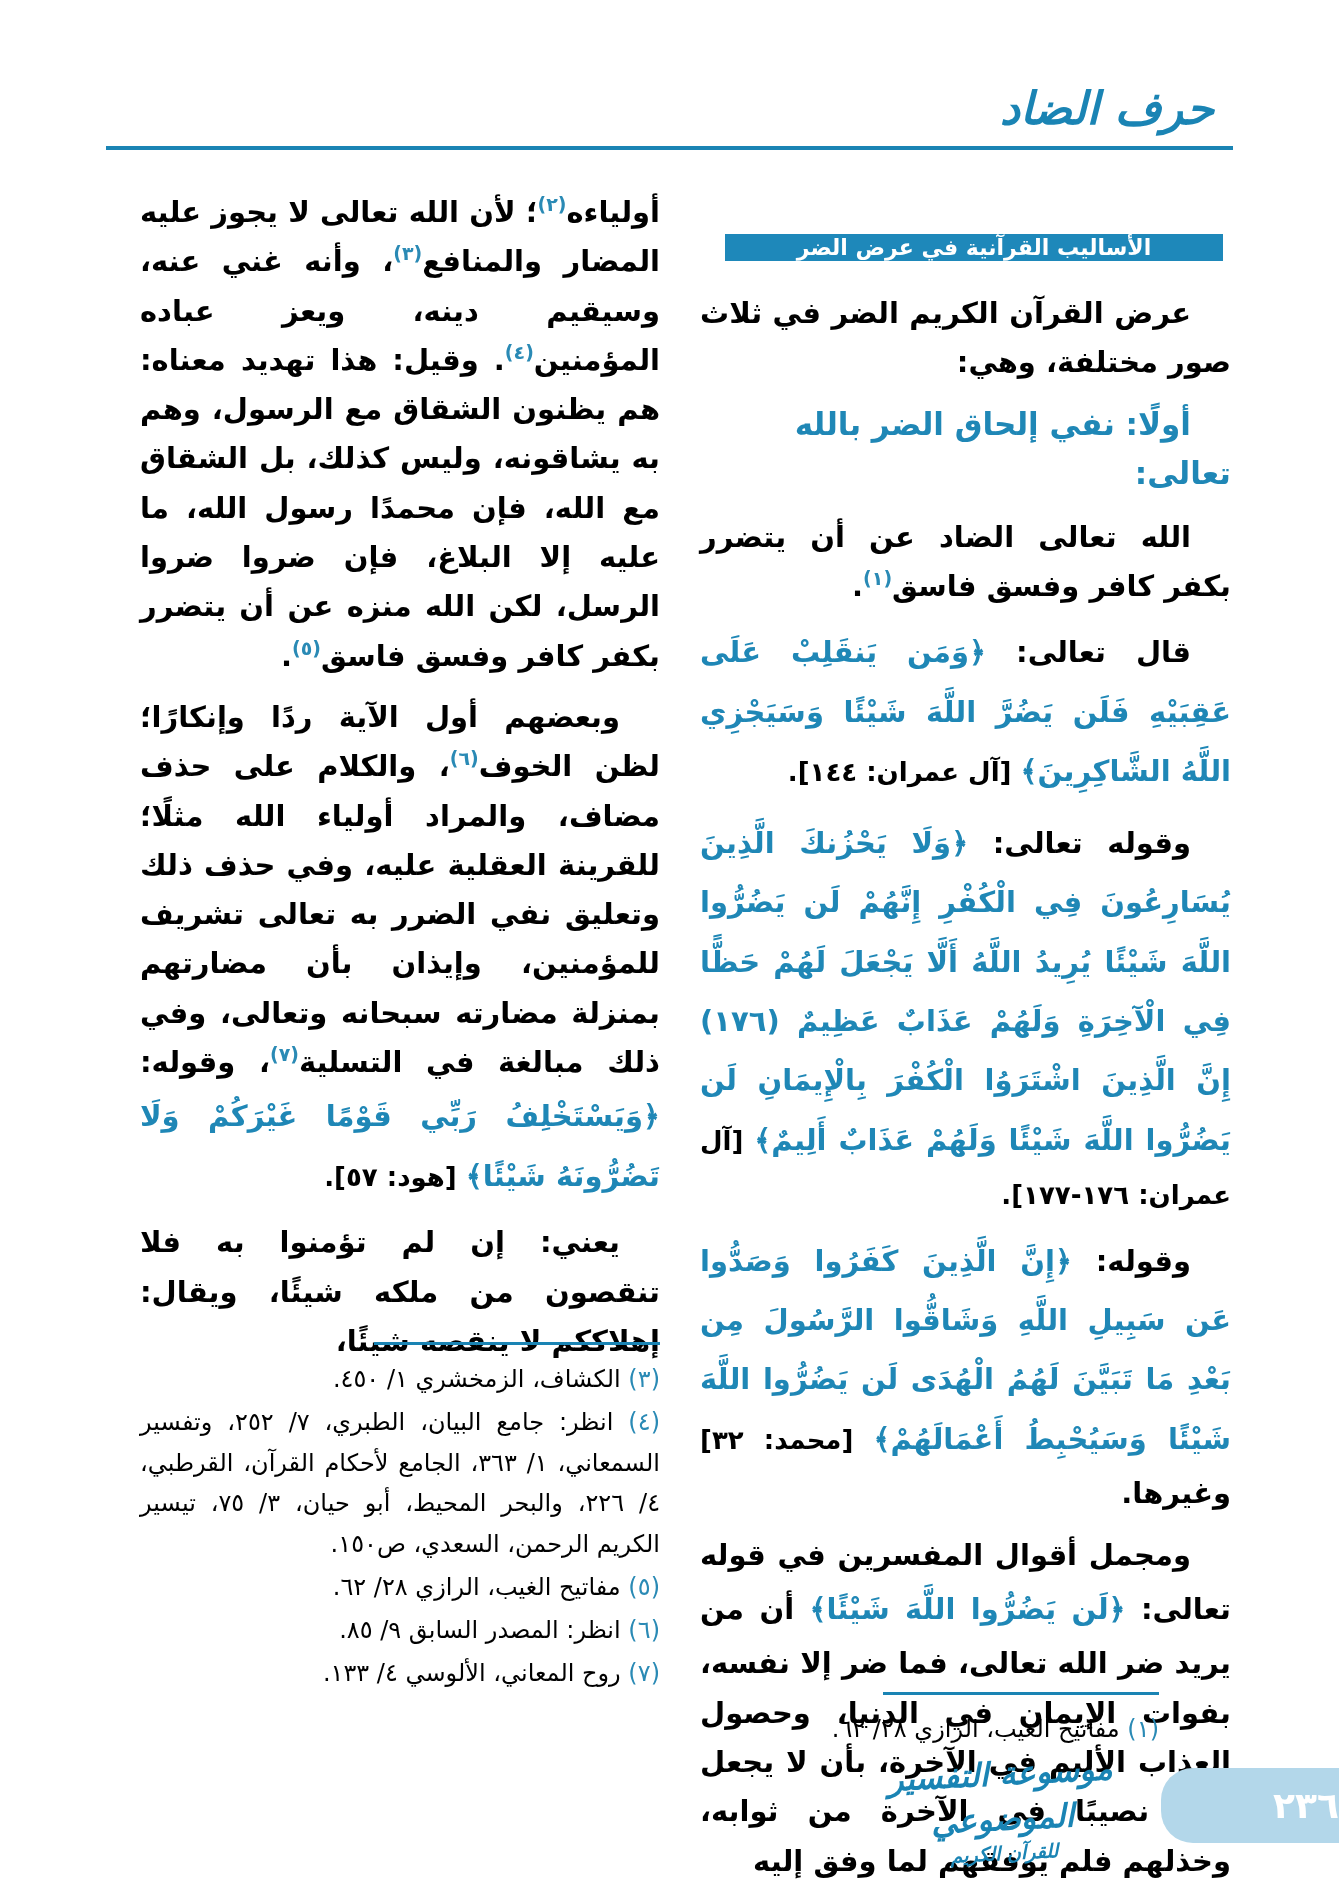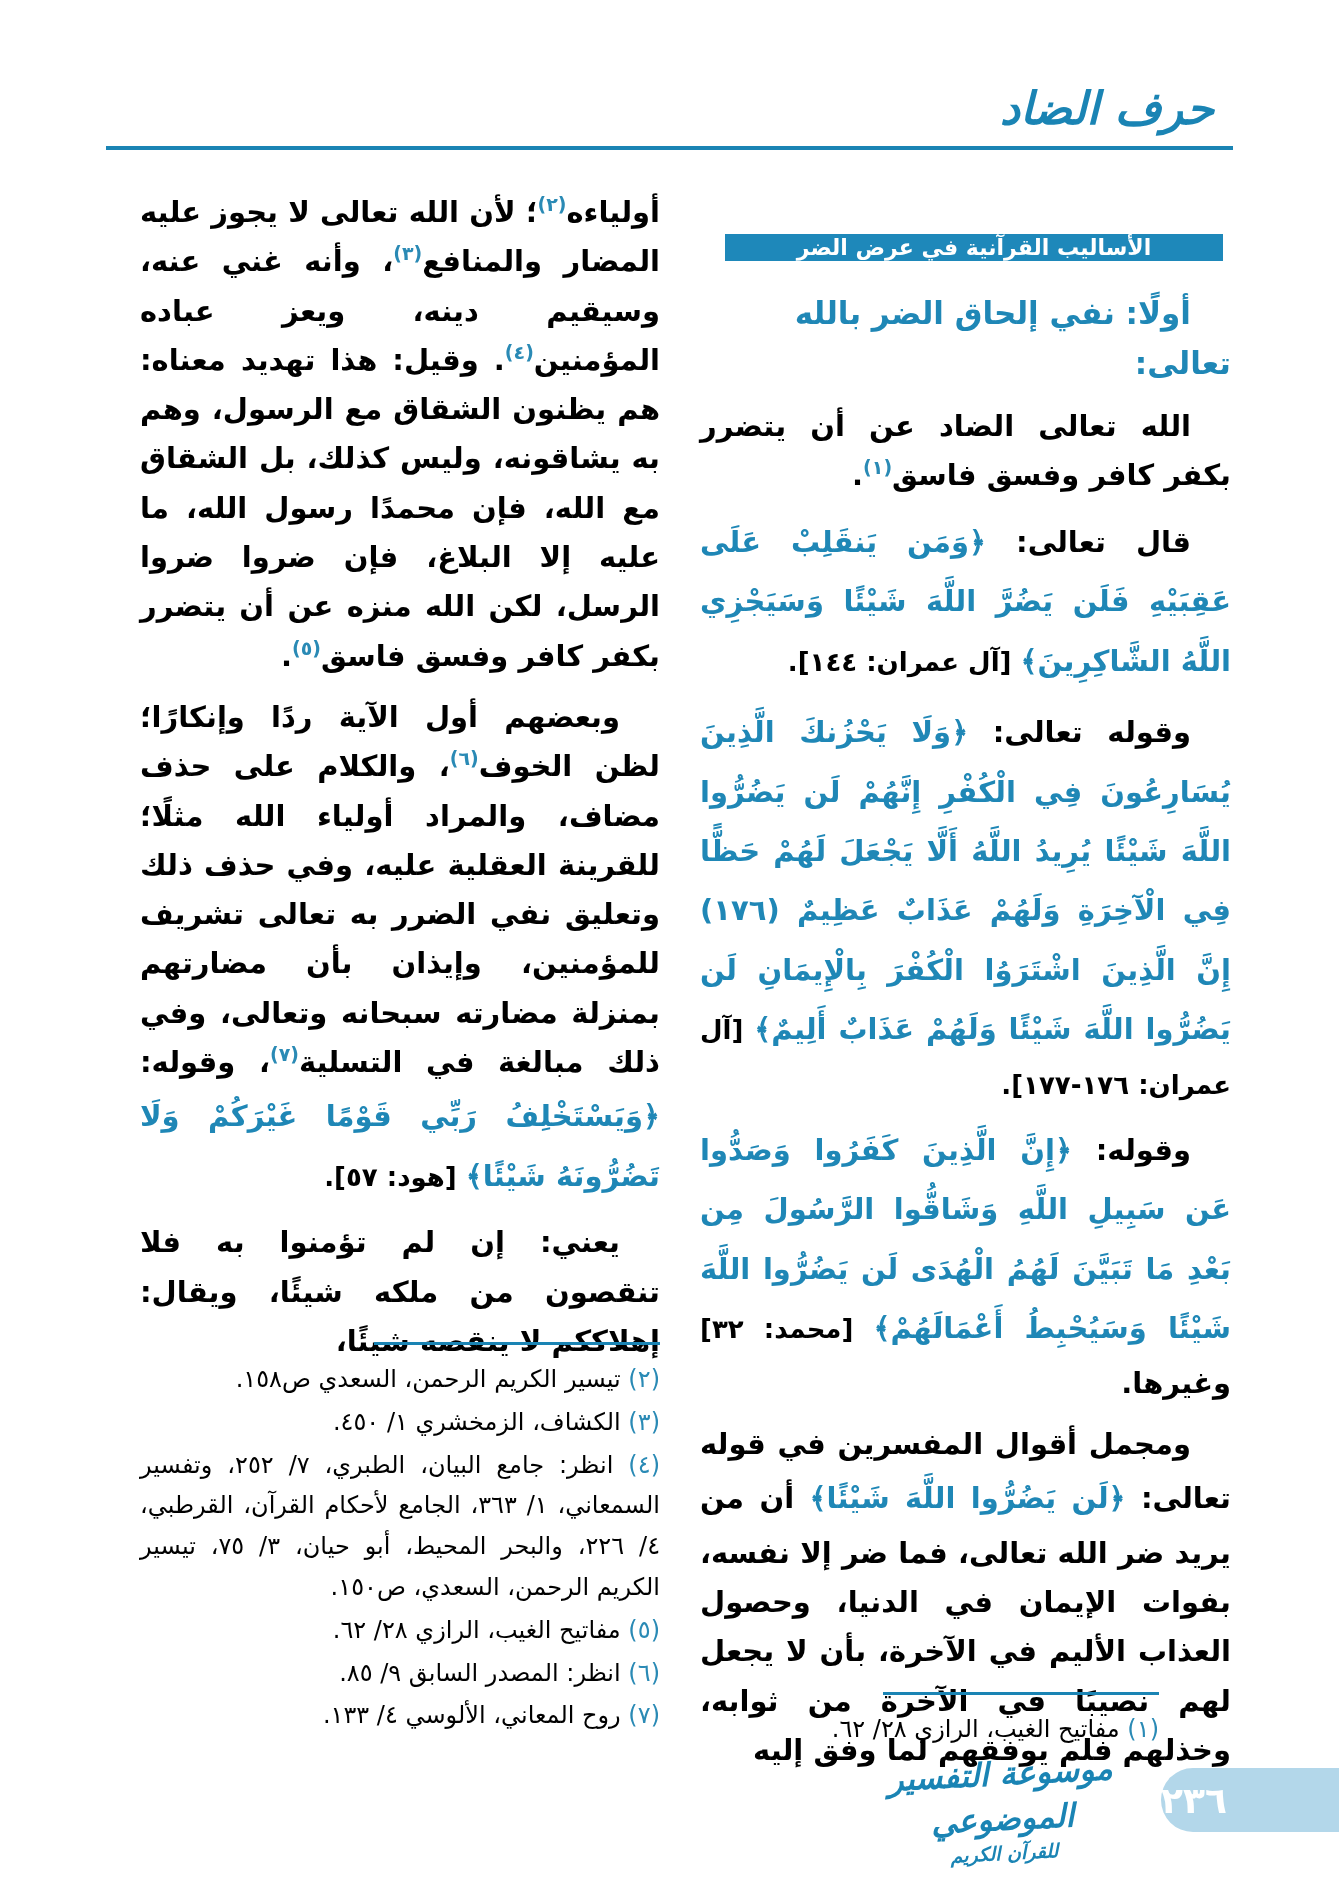--- a/index.html
+++ b/index.html
@@ -69,42 +69,45 @@
   .fn-num{ color:#2a8ab5; }
 
   
   .logo{
     position:absolute; top:1752px; left:872px; width:260px;
     text-align:center; color:#1a84b4; transform:rotate(-3deg);
   }
   .logo-main{ display:block; font-size:32px; font-weight:bold; font-style:italic; line-height:1.4; }
   .logo-sub{ display:block; font-size:19px; font-weight:bold; font-style:italic; }
   .page-badge{
-    position:absolute; top:1768px; right:0; width:178px; height:64px;
+    position:absolute; top:1768px; right:0; width:178px; height:75px;
     background:#b3d7ea; border-radius:32px 0 0 32px;
-    display:flex; align-items:center; justify-content:flex-end;
+    display:flex; align-items:center; justify-content:flex-start;
   }
   .page-badge span{ color:#fff; font-size:36px; font-weight:bold; letter-spacing:4px; }
 </style>
 </head>
 <body>
 
 <header>
   <div class="chapter-title">حرف الضاد</div>
   <div class="header-rule"></div>
 </header>
 
 <main class="columns">
 
   <section class="col col-right">
 
     <div class="section-box">
       <span>الأساليب القرآنية في عرض الضر</span>
     </div>
 
+    <p class="para indent">
+      <span>عرض القرآن الكريم الضر في ثلاث صور مختلفة، وهي:</span>
+    </p>
 
     <h2 class="subheading">أولًا: نفي إلحاق الضر بالله تعالى:</h2>
 
     <p class="para indent"><span>الله تعالى الضاد عن أن يتضرر بكفر كافر وفسق فاسق</span><span class="fnref">(١)</span><span>.</span></p>
 
     <p class="para indent"><span>قال تعالى: </span><span class="quran">﴿وَمَن يَنقَلِبْ عَلَى عَقِبَيْهِ فَلَن يَضُرَّ اللَّهَ شَيْئًا وَسَيَجْزِي اللَّهُ الشَّاكِرِينَ﴾</span><span class="vsrc"> [آل عمران: ١٤٤].</span></p>
 
     <p class="para indent"><span>وقوله تعالى: </span><span class="quran">﴿وَلَا يَحْزُنكَ الَّذِينَ يُسَارِعُونَ فِي الْكُفْرِ إِنَّهُمْ لَن يَضُرُّوا اللَّهَ شَيْئًا يُرِيدُ اللَّهُ أَلَّا يَجْعَلَ لَهُمْ حَظًّا فِي الْآخِرَةِ وَلَهُمْ عَذَابٌ عَظِيمٌ (١٧٦) إِنَّ الَّذِينَ اشْتَرَوُا الْكُفْرَ بِالْإِيمَانِ لَن يَضُرُّوا اللَّهَ شَيْئًا وَلَهُمْ عَذَابٌ أَلِيمٌ﴾</span><span class="vsrc"> [آل عمران: ١٧٦-١٧٧].</span></p>
 
     <p class="para indent"><span>وقوله: </span><span class="quran">﴿إِنَّ الَّذِينَ كَفَرُوا وَصَدُّوا عَن سَبِيلِ اللَّهِ وَشَاقُّوا الرَّسُولَ مِن بَعْدِ مَا تَبَيَّنَ لَهُمُ الْهُدَى لَن يَضُرُّوا اللَّهَ شَيْئًا وَسَيُحْبِطُ أَعْمَالَهُمْ﴾</span><span class="vsrc"> [محمد: ٣٢]</span><span> وغيرها.</span></p>
@@ -120,21 +123,20 @@
   <section class="col col-left">
 
     <p class="para"><span>أولياءه</span><span class="fnref">(٢)</span><span>؛ لأن الله تعالى لا يجوز عليه المضار والمنافع</span><span class="fnref">(٣)</span><span>، وأنه غني عنه، وسيقيم دينه، ويعز عباده المؤمنين</span><span class="fnref">(٤)</span><span>. وقيل: هذا تهديد معناه: هم يظنون الشقاق مع الرسول، وهم به يشاقونه، وليس كذلك، بل الشقاق مع الله، فإن محمدًا رسول الله، ما عليه إلا البلاغ، فإن ضروا ضروا الرسل، لكن الله منزه عن أن يتضرر بكفر كافر وفسق</span> <span>فاسق</span><span class="fnref">(٥)</span><span>.</span></p>
 
     <p class="para indent"><span>وبعضهم أول الآية ردًا وإنكارًا؛ لظن الخوف</span><span class="fnref">(٦)</span><span>، والكلام على حذف مضاف، والمراد أولياء الله مثلًا؛ للقرينة العقلية عليه، وفي حذف ذلك وتعليق نفي الضرر به تعالى تشريف للمؤمنين، وإيذان بأن مضارتهم بمنزلة مضارته سبحانه وتعالى، وفي ذلك مبالغة في التسلية</span><span class="fnref">(٧)</span><span>، وقوله: </span><span class="quran">﴿وَيَسْتَخْلِفُ رَبِّي قَوْمًا غَيْرَكُمْ وَلَا تَضُرُّونَهُ شَيْئًا﴾</span><span class="vsrc"> [هود: ٥٧].</span></p>
 
     <p class="para indent"><span>يعني: إن لم تؤمنوا به فلا تنقصون من ملكه شيئًا، ويقال: إهلاككم لا ينقصه شيئًا،</span></p>
 
     <div class="fn-block fn-left">
       <div class="fn-rule"></div>
-      <p class="footnote"><span class="fn-num">(٢)</span> <span>تيسير الكريم الرحمن، السعدي ص١٥٨.</span></p>
       <p class="footnote"><span class="fn-num">(٣)</span> <span>الكشاف، الزمخشري ١/ ٤٥٠.</span></p>
       <p class="footnote"><span class="fn-num">(٤)</span> <span>انظر: جامع البيان، الطبري، ٧/ ٢٥٢، وتفسير السمعاني، ١/ ٣٦٣، الجامع لأحكام القرآن، القرطبي، ٤/ ٢٢٦، والبحر المحيط، أبو حيان، ٣/ ٧٥، تيسير الكريم الرحمن، السعدي، ص١٥٠.</span></p>
       <p class="footnote"><span class="fn-num">(٥)</span> <span>مفاتيح الغيب، الرازي ٢٨/ ٦٢.</span></p>
       <p class="footnote"><span class="fn-num">(٦)</span> <span>انظر: المصدر السابق ٩/ ٨٥.</span></p>
       <p class="footnote"><span class="fn-num">(٧)</span> <span>روح المعاني، الألوسي ٤/ ١٣٣.</span></p>
     </div>
   </section>
 </main>
 
 <div class="logo">

